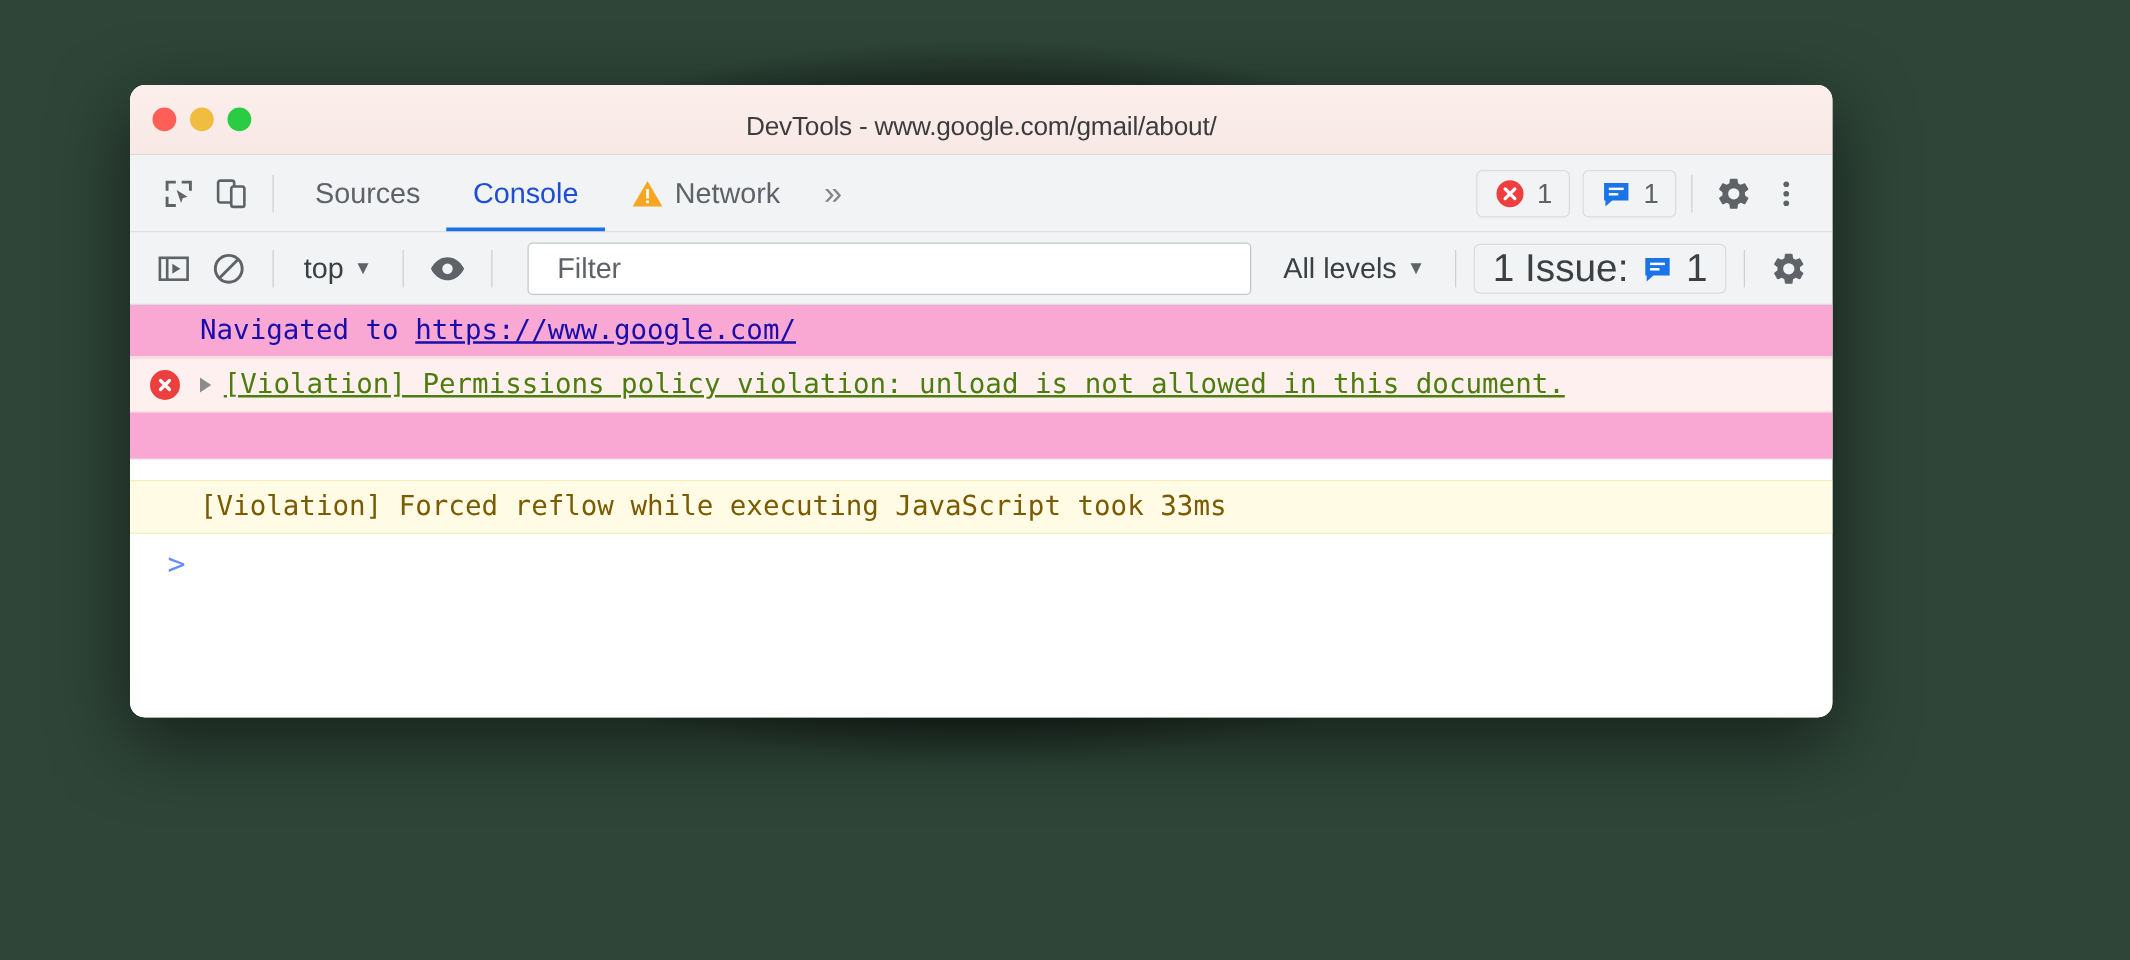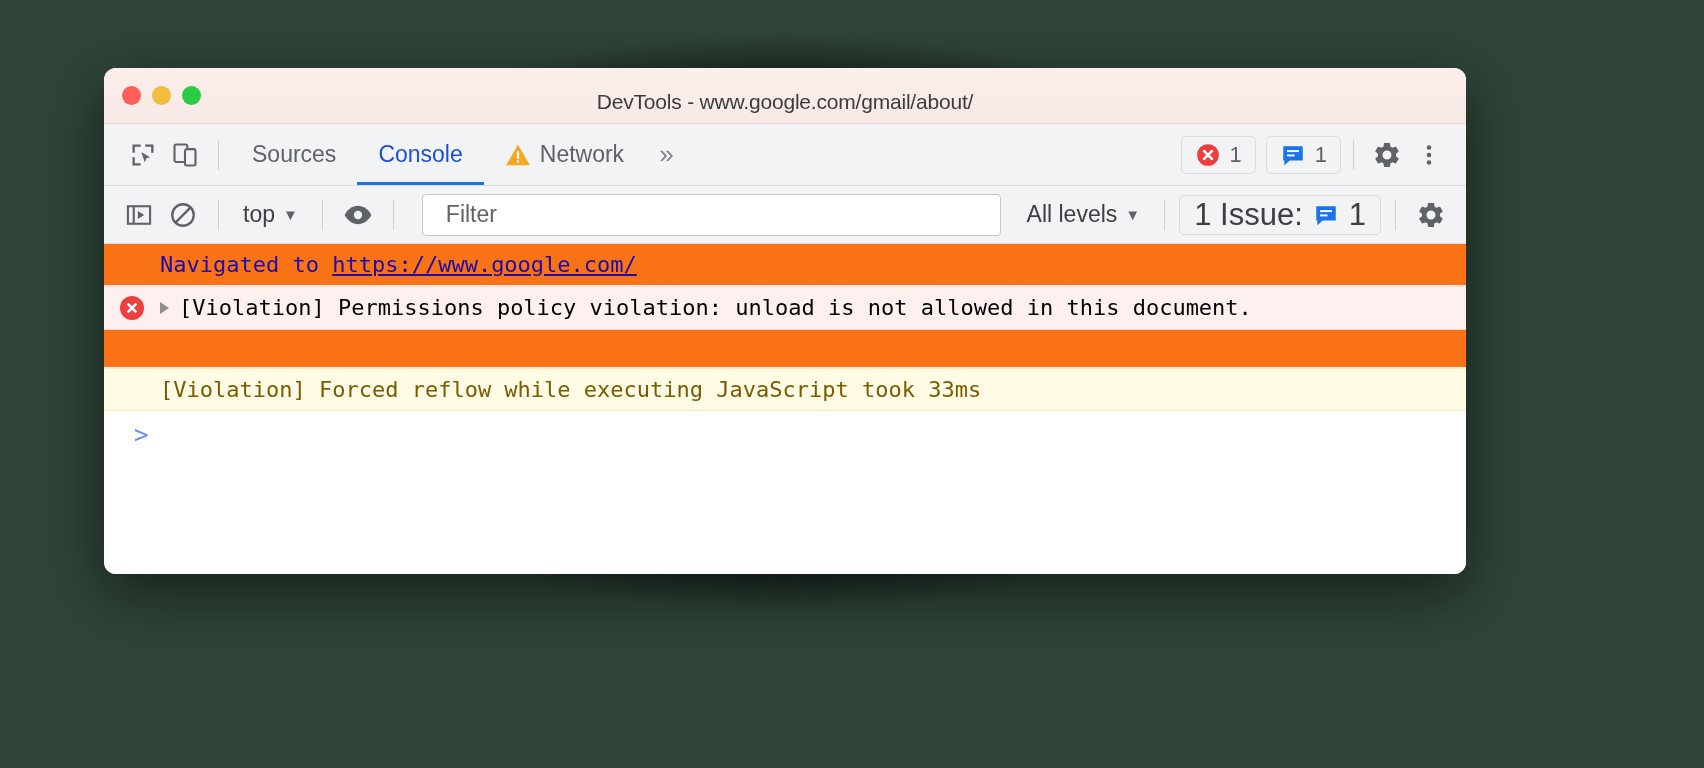--- a/index.html
+++ b/index.html
@@ -149,23 +149,23 @@
     font-size: 22px;
   }
   .row {
     display: flex;
     align-items: flex-start;
     padding: 6px 0 6px 0;
     border-bottom: 1px solid #f0f0f0;
     position: relative;
     min-height: 38px;
   }
-  .row.info { background: #f97316; }
+  .row.info { background: #f9a8d4; }
   .row.error { background: #fff0f0; border-bottom: 1px solid #ffd6d6; border-top: 1px solid #ffd6d6; }
-  .row.warning { background: #fffbe5; border-bottom: 1px solid #f5edbe; border-top: 1px solid #f5edbe; }
+  .row.warning { background: #fffbe5; border-bottom: 1px solid #f5edbe; border-top: 1px solid #f5edbe; margin-top: 16px; }
   .row-gutter {
     width: 56px; min-width: 56px;
     display: flex; align-items: center; justify-content: center;
     padding-top: 3px;
   }
   .err-dot {
     width: 24px; height: 24px; border-radius: 50%;
     background: #ee3f3f;
     display: flex; align-items: center; justify-content: center;
     color: #fff; font-size: 17px; font-family: "Liberation Sans", sans-serif;
@@ -182,21 +182,21 @@
     cursor: pointer;
   }
   .tri.red { border-left-color: #8d8d8d; }
   .msg {
     flex: 1;
     line-height: 1.33;
     padding-right: 12px;
     word-break: break-word;
   }
   .msg.blue { color: #1a0dab; }
-  .msg.red { color: #000000; }
+  .msg.red { color: #4d7c0f; text-decoration: underline; }
   .msg.brown { color: #7a5b00; }
   .url-link { color: #1a0dab; text-decoration: underline; }
   .src-link {
     color: #5f6368;
     text-decoration: underline;
     font-family: "DejaVu Sans Mono", monospace;
     font-size: 22px;
     white-space: nowrap;
     cursor: pointer;
   }

